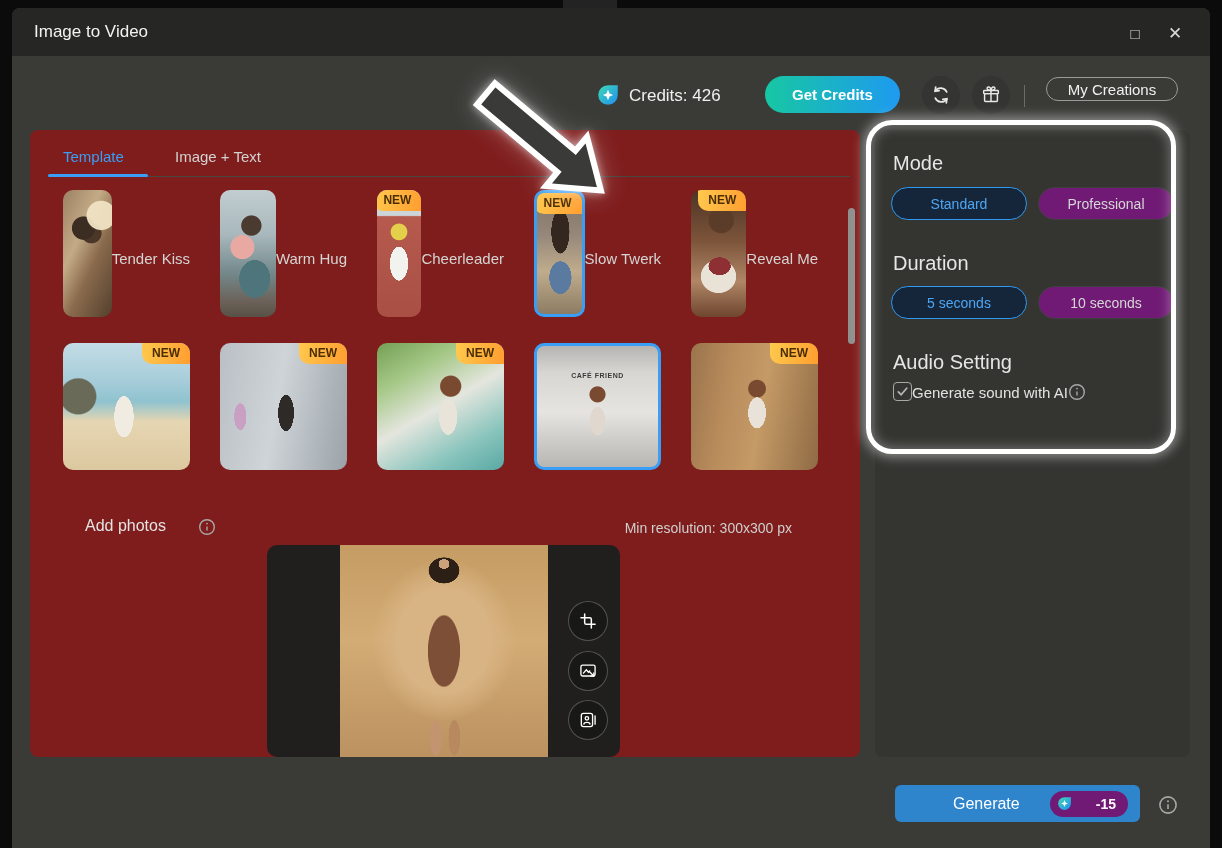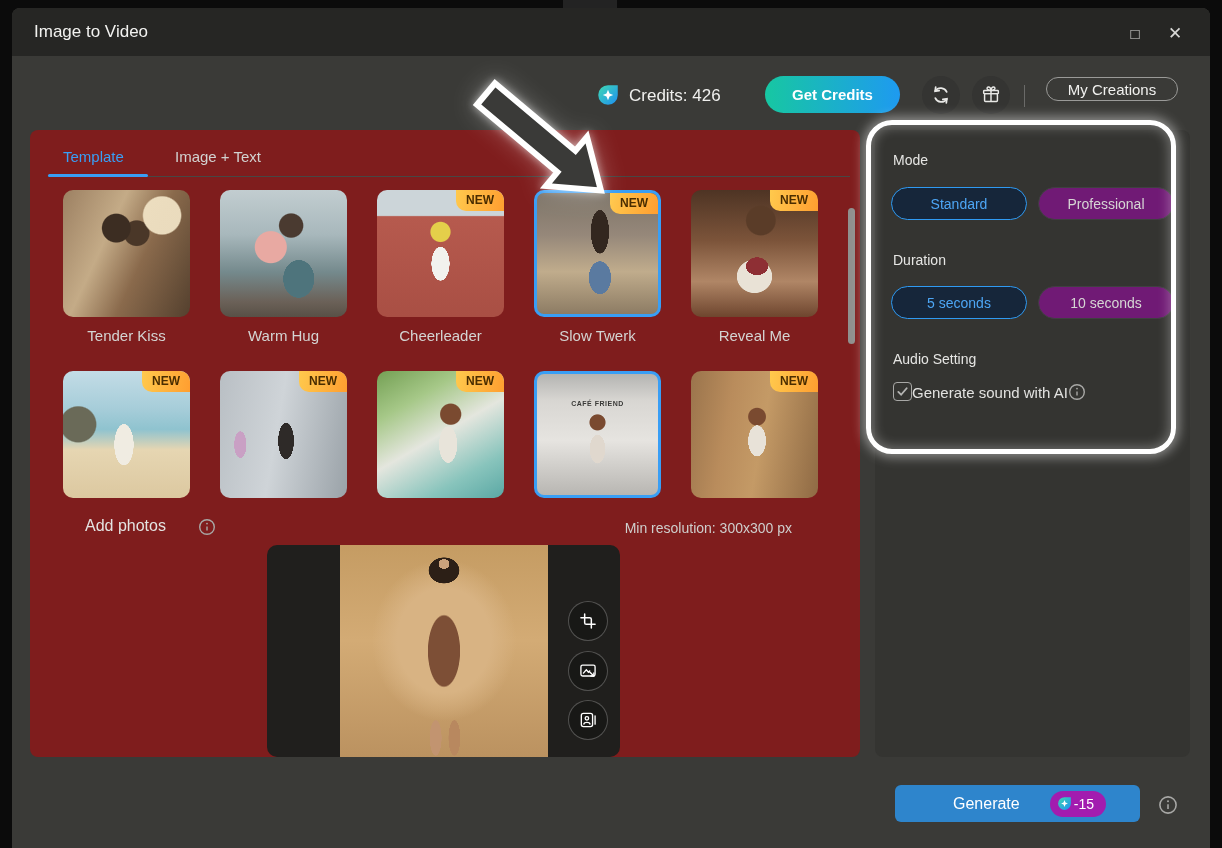--- a/index.html
+++ b/index.html
@@ -45,21 +45,21 @@
   
   .tab { position:absolute; top:18px; font-size:15px; color:#d2d2d0; cursor:pointer; }
   .tab.active { color:#399ef5; }
   .tab1 { left:33px; } .tab2 { left:145px; }
   .tab-underline { position:absolute; left:18px; top:44px; width:100px; height:3px; border-radius:2px; background:#399ef5; }
   .tab-divider { position:absolute; left:18px; right:10px; top:46px; height:1px; background:#474744; }
 
   
   .grid-viewport { position:absolute; left:0; top:56px; right:10px; height:312px; overflow:hidden; }
   .grid { display:flex; flex-wrap:wrap; column-gap:30px; row-gap:26px; padding:4px 0 0 33px; }
-  .card { width:127px; display:flex; flex-direction:column; align-items:center; cursor:pointer; }
+  .card { width:127px; display:flex; flex-direction:row; align-items:center; cursor:pointer; }
   .thumb { position:relative; width:127px; height:127px; border-radius:10px; overflow:hidden; }
   .thumb.selected { border:3px solid #399ef5; }
   .badge { position:absolute; top:0; right:0; padding:3px 10px 4px; font-size:12px; font-weight:bold;
            color:#4a2d00; background:linear-gradient(100deg,#ffc94d,#ff9e30); border-radius:0 8px 0 10px; }
   .card-label { margin-top:9px; font-size:15px; color:#d4d4d2; line-height:19px; white-space:nowrap; }
   .thumb-text { position:absolute; left:0; right:0; top:26px; text-align:center; font-size:7px;
                 letter-spacing:.5px; font-weight:bold; color:#3a3a38; }
 
   
   .art-tender-kiss { background:
@@ -125,41 +125,41 @@
     radial-gradient(ellipse 10px 30px at 55% 91%, #b8885f 0 58%, transparent 60%),
     radial-gradient(ellipse 27px 60px at 50% 50%, #7d4f36 0 58%, transparent 61%),
     radial-gradient(ellipse 85px 95px at 50% 45%, #d8b383 0 55%, transparent 85%),
     linear-gradient(180deg,#c59c63 0%,#d3ab75 45%,#bb9260 100%); }
   .tool-btn { position:absolute; left:301px; width:40px; height:40px; border-radius:50%;
               background:rgba(18,18,16,.55); border:1px solid rgba(255,255,255,.25);
               display:flex; align-items:center; justify-content:center; cursor:pointer; }
   .tool-crop { top:56px; } .tool-replace { top:106px; } .tool-portrait { top:155px; }
 
   
-  .section-label { position:absolute; left:18px; font-size:14px; color:#e6e6e4; }
+  .section-label { position:absolute; left:18px; font-size:20px; color:#e6e6e4; }
   .lbl-mode { top:22px; } .lbl-duration { top:122px; } .lbl-audio { top:221px; }
   .opt-group { position:absolute; left:16px; right:16px; display:flex; gap:11px; }
   .grp-mode { top:57px; } .grp-duration { top:156px; }
   .opt { flex:1; height:33px; border-radius:17px; background:#701a75; border:1px solid #3f4140;
          color:#d6d6d4; font-size:14px; font-family:inherit; cursor:pointer; }
   .opt.selected { background:#16263a; border:1.5px solid #2f9af2; color:#4da6f5; }
   .audio-row { position:absolute; left:18px; top:252px; display:flex; align-items:flex-end; gap:0; }
   .checkbox { width:19px; height:19px; border:1.5px solid #a8a8a6; border-radius:4px;
               display:flex; align-items:center; justify-content:center; cursor:pointer; }
   .checkbox svg { visibility:hidden; }
   .checkbox.active svg { visibility:visible; }
   .checkbox-label { font-size:15px; color:#e2e2e0; }
 
   
   .btn-generate { position:absolute; left:883px; top:777px; width:245px; height:37px; border:none;
                   border-radius:6px; background:#2e85cc; color:#fff; display:flex; align-items:center;
                   padding-left:58px; gap:30px; font-family:inherit; cursor:pointer; }
   .gen-label { font-size:16px; color:#ffffff; }
-  .cost-pill { display:flex; align-items:center; gap:1px; height:26px; padding:0 12px 0 6px;
-               border-radius:13px; background:#a21caf; }
+  .cost-pill { display:flex; align-items:center; gap:23px; height:26px; padding:0 12px 0 6px;
+               border-radius:13px; background:#701a75;font-weight:bold; }
   .cost-pill .credit-icon { position:static; width:17px; height:17px; }
   .cost-text { font-size:14px; color:#fff; }
   .gen-info { position:absolute; left:1146px; top:787px; width:20px; height:20px; cursor:pointer; }
 
   
   .highlight-box { position:absolute; left:866px; top:120px; width:310px; height:334px;
                    border:5px solid #fff; border-radius:26px; pointer-events:none;
                    box-shadow:0 0 12px 3px rgba(255,255,255,.45), inset 0 0 12px 2px rgba(255,255,255,.3); }
   .annot-arrow { position:absolute; left:459px; top:71px; pointer-events:none;
                  filter:drop-shadow(0 0 4px rgba(255,255,255,.55)) drop-shadow(0 0 12px rgba(255,255,255,.3)); }

